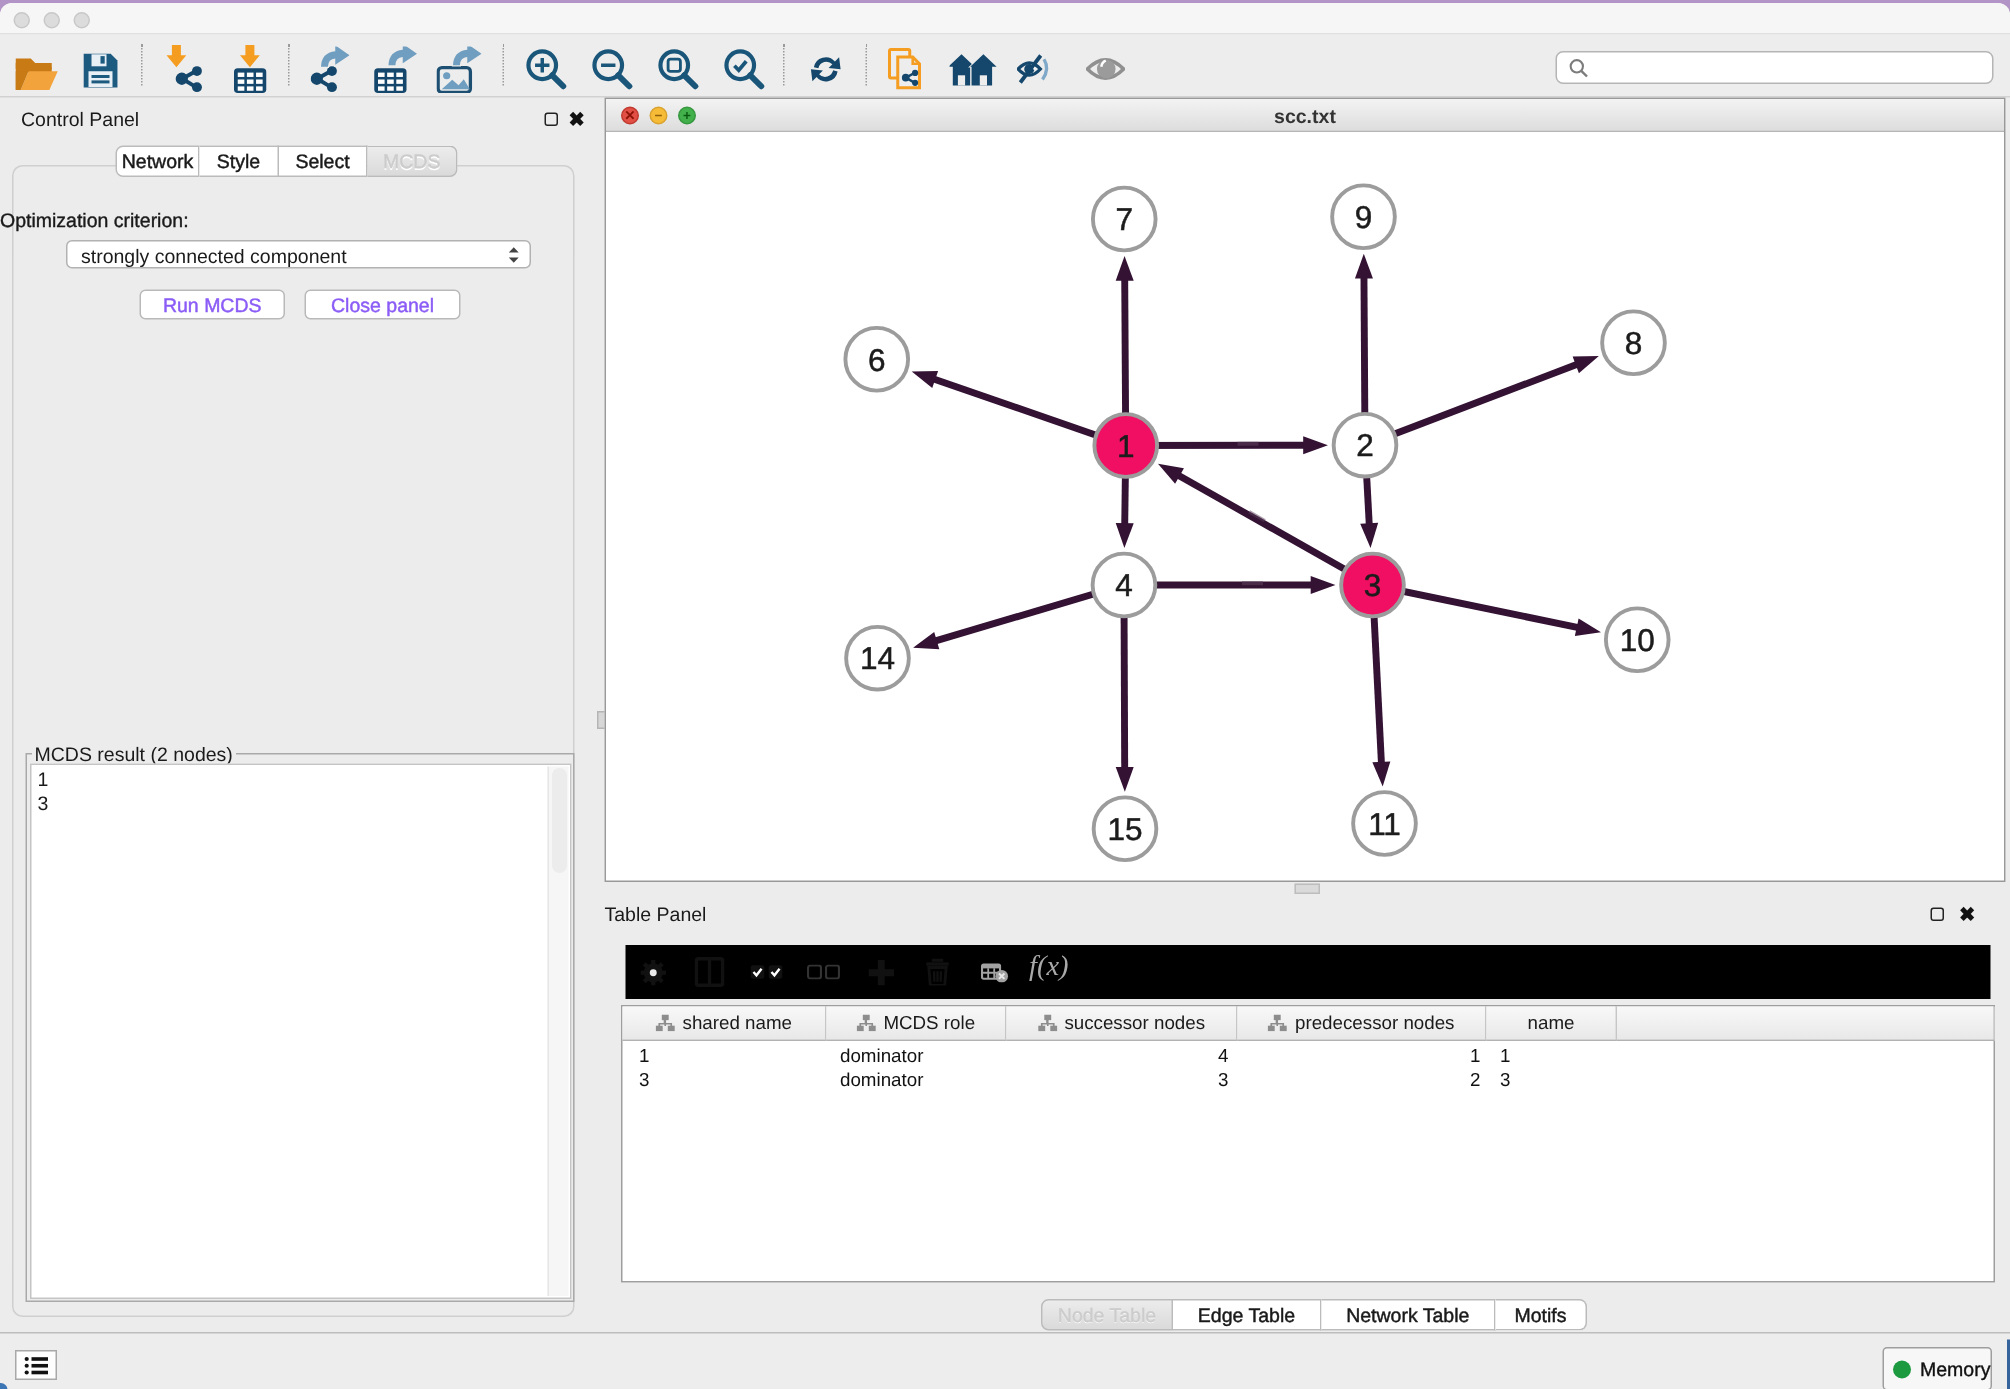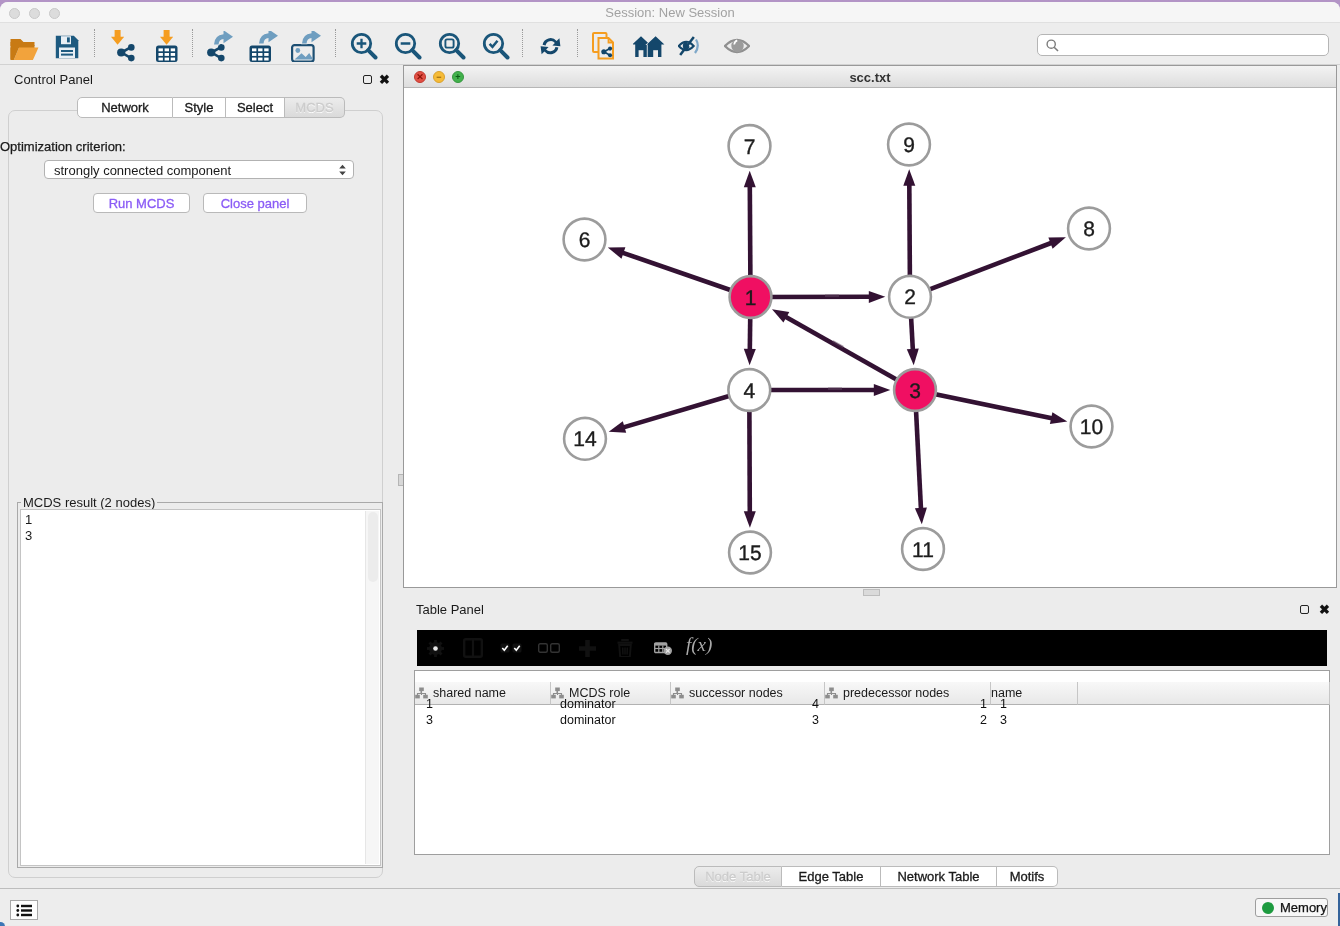--- a/index.html
+++ b/index.html
@@ -29,40 +29,39 @@
 .btn{position:absolute;background:#fff;border:1px solid #b9b9b9;border-radius:4px;box-sizing:border-box;
   display:flex;align-items:center;justify-content:center;font-size:13px;color:#8b5cf6;-webkit-text-stroke:0.3px;}
 .floatico{position:absolute;width:9px;height:9px;border:1.5px solid #222;border-radius:2px;box-sizing:border-box;}
 .xico{position:absolute;font-size:13px;font-weight:bold;color:#111;line-height:1;}
 
 .sccwin{position:absolute;left:403px;top:63px;width:934px;height:523px;background:#fff;border:1px solid #999;box-sizing:border-box;}
 .scc-tb{position:absolute;left:0;top:0;width:100%;height:22px;background:linear-gradient(#f3f3f3,#dddddd);border-bottom:1px solid #b6b6b6;box-sizing:border-box;}
 .scc-title{position:absolute;width:100%;top:4px;text-align:center;font-size:13px;font-weight:bold;color:#333;}
 .tl2{position:absolute;top:5px;width:12px;height:12px;border-radius:50%;box-sizing:border-box;font:bold 9px "Liberation Sans";display:flex;align-items:center;justify-content:center;}
 
-.tp-header{position:absolute;left:403px;top:596px;width:937px;height:24px;}
+.tp-header{position:absolute;left:390px;top:596px;width:937px;height:24px;}
 .tptoolbar{position:absolute;left:417px;top:628px;width:910px;height:36px;background:#000000;text-align:right;}
 .ntable{position:absolute;left:414px;top:668px;width:916px;height:185px;background:#fff;border:1px solid #9e9e9e;box-sizing:border-box;}
-.th{position:absolute;top:11px;height:23px;background:linear-gradient(#f8f8f8,#e8e8e8);border-right:1px solid #c6c6c6;border-bottom:1px solid #b2b2b2;box-sizing:border-box;
-  display:flex;align-items:center;font-size:12.5px;color:#1a1a1a;}
+.th{position:absolute;top:0;height:23px;background:linear-gradient(#f8f8f8,#e8e8e8);border-right:1px solid #c6c6c6;border-bottom:1px solid #b2b2b2;box-sizing:border-box;
+  display:flex;align-items:center;justify-content:center;font-size:12.5px;color:#1a1a1a;}
 .td{position:absolute;font-size:12.5px;color:#111;height:16px;line-height:16px;}
 
 .statusbar{position:absolute;left:0;top:886px;width:1340px;height:36px;background:#ededed;border-top:1px solid #bdbdbd;}
-.membtn{position:absolute;left:1255px;top:9px;width:73px;height:19px;background:#f7f7f7;border:1px solid #9e9e9e;border-radius:3px;box-sizing:border-box;display:flex;align-items:center;font-size:13px;color:#111;}
+.membtn{position:absolute;left:1255px;top:9px;width:73px;height:29px;background:#f7f7f7;border:1px solid #9e9e9e;border-radius:3px;box-sizing:border-box;display:flex;align-items:center;font-size:13px;color:#111;}
 .listbtn{position:absolute;left:10px;top:11px;width:28px;height:20px;background:#fdfdfd;border:1px solid #a8a8a8;box-sizing:border-box;display:flex;align-items:center;justify-content:center;}
 </style>
 </head>
 <body>
 <div class="win">
 
   <div class="titlebar">
     <div class="tl" style="left:9px"></div>
     <div class="tl" style="left:29px"></div>
     <div class="tl" style="left:49px"></div>
-    <div class="title-text">Session: New Session</div>
   </div>
 
   <div class="toolbar">
   <div class="tbsep" style="left:94px"></div>
       <div class="tbsep" style="left:192px"></div>
       <div class="tbsep" style="left:335px"></div>
       <div class="tbsep" style="left:522px"></div>
       <div class="tbsep" style="left:577px"></div>
       <svg style="position:absolute;left:9px;top:10.5px" width="30" height="27" viewBox="0 0 30 27">
         <path d="M1.5 5 h10 l3 3 h11 v4 h-24 z" fill="#c87a14"></path>
@@ -212,21 +211,21 @@
       </div>
   </div>
 
   <div class="cp-header">
     <span class="ph-text" style="position:absolute;left:14px;top:9px;">Control Panel</span>
     <div class="floatico" style="left:363px;top:12px;"></div>
     <span class="xico" style="left:379px;top:10px;">✖</span>
   </div>
   <div class="cpbox"></div>
   <div class="tabseg" style="left:77px;top:95px;">
-    <div class="seg" style="width:96px">Network</div>
+    <div class="seg" style="width:56px">Network</div>
     <div class="seg" style="width:53px">Style</div>
     <div class="seg" style="width:59px">Select</div>
     <div class="seg sel" style="width:60px">MCDS</div>
   </div>
   <div style="position:absolute;left:0;top:137px;width:392px;text-align:left;font-size:13px;-webkit-text-stroke:0.25px;">Optimization criterion:</div>
   <div style="position:absolute;left:44px;top:158px;width:310px;height:19px;background:#fff;border:1px solid #b2b2b2;border-radius:4px;box-sizing:border-box;">
     <span style="position:absolute;left:9px;top:2px;font-size:13px;">strongly connected component</span>
     <svg style="position:absolute;right:6px;top:3px;" width="9" height="12" viewBox="0 0 9 12">
         <path d="M1.2 4.4 L4.5 0.8 L7.8 4.4 Z M1.2 7.6 L4.5 11.2 L7.8 7.6 Z" fill="#444"></path>
       </svg>

